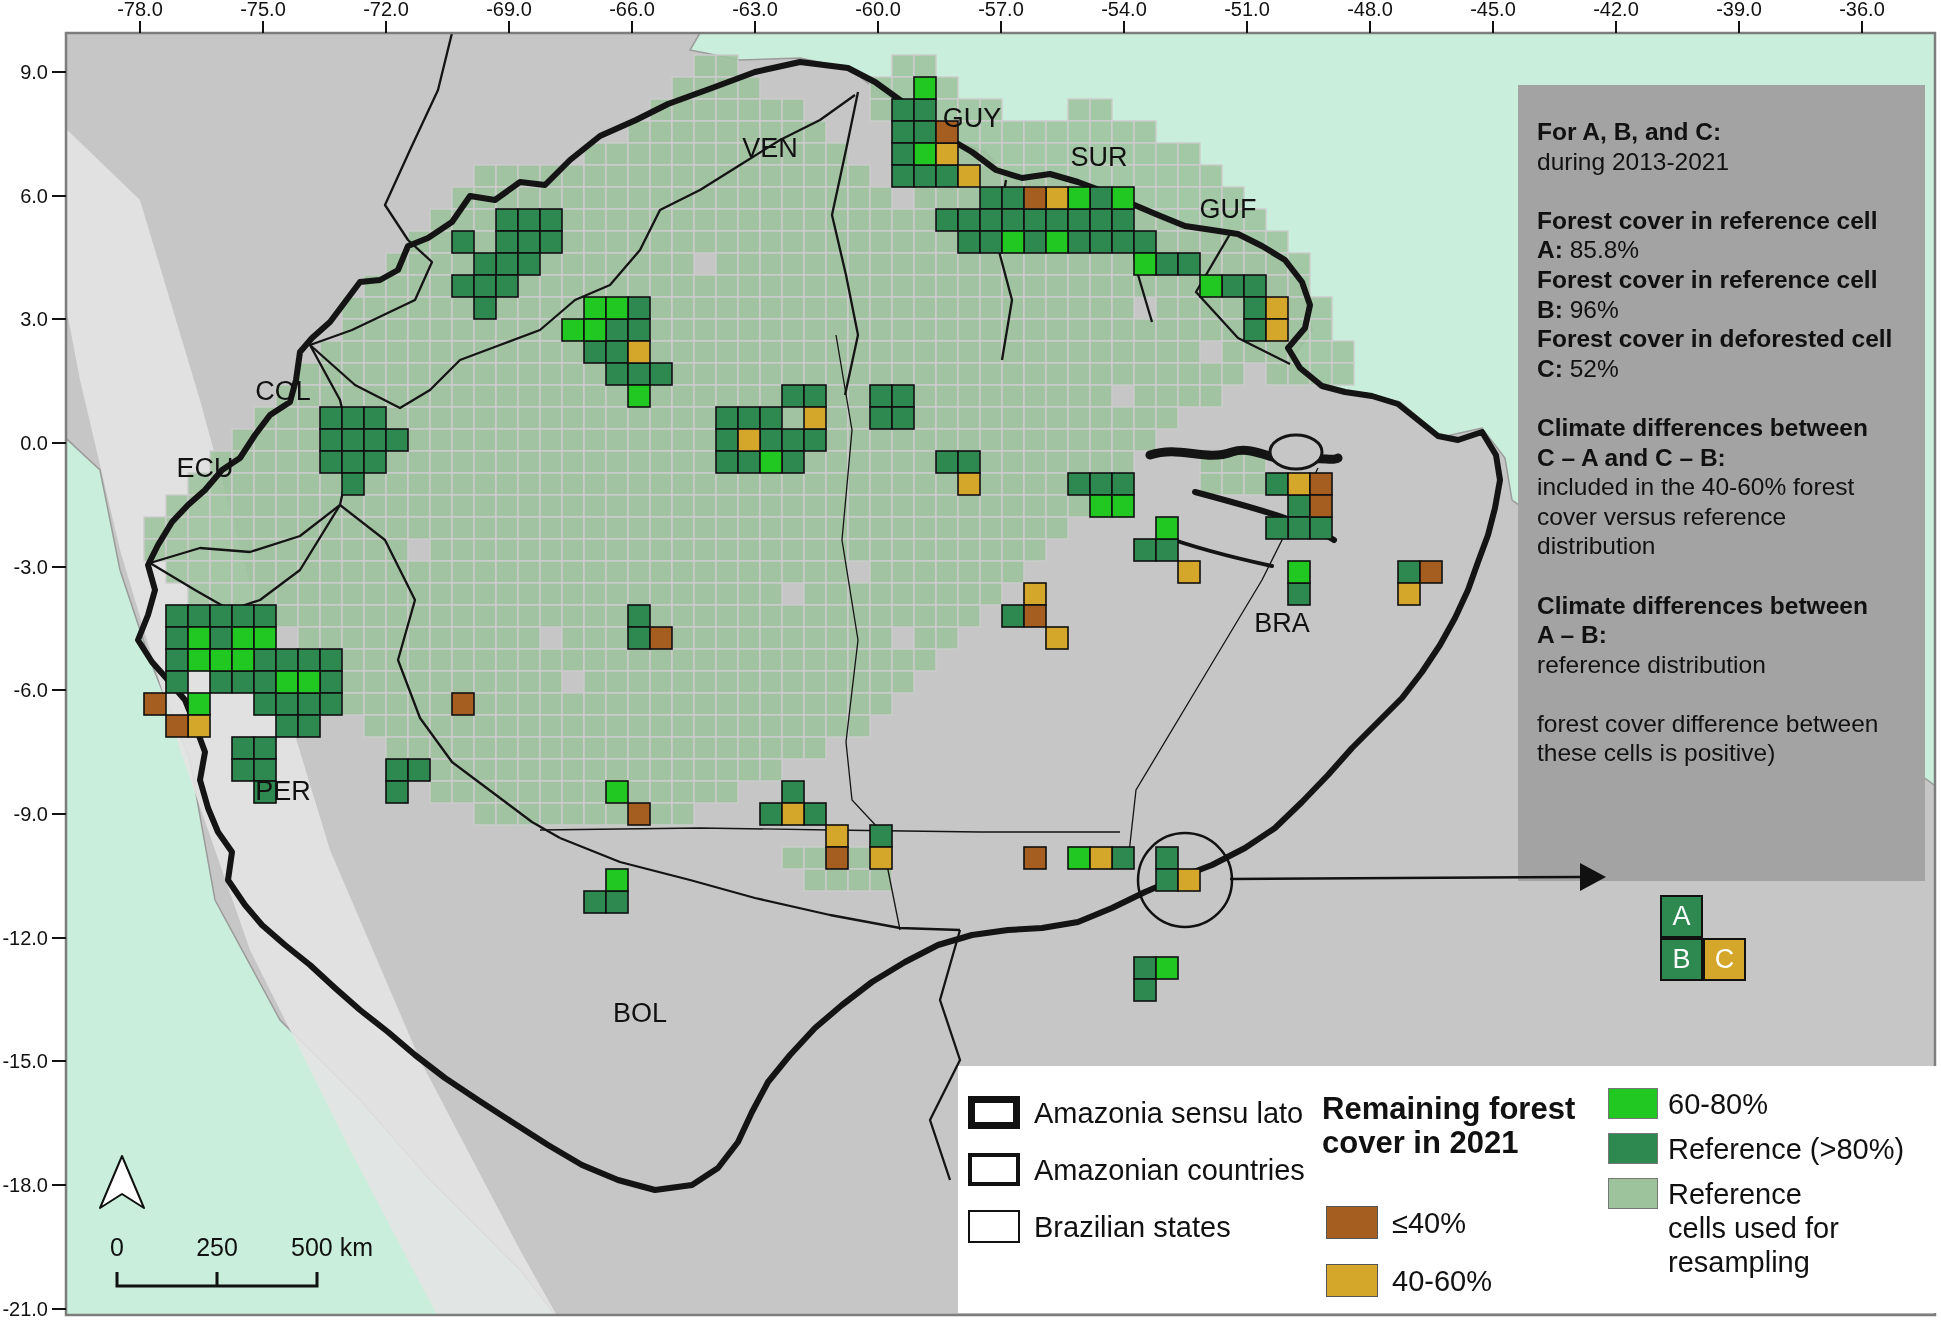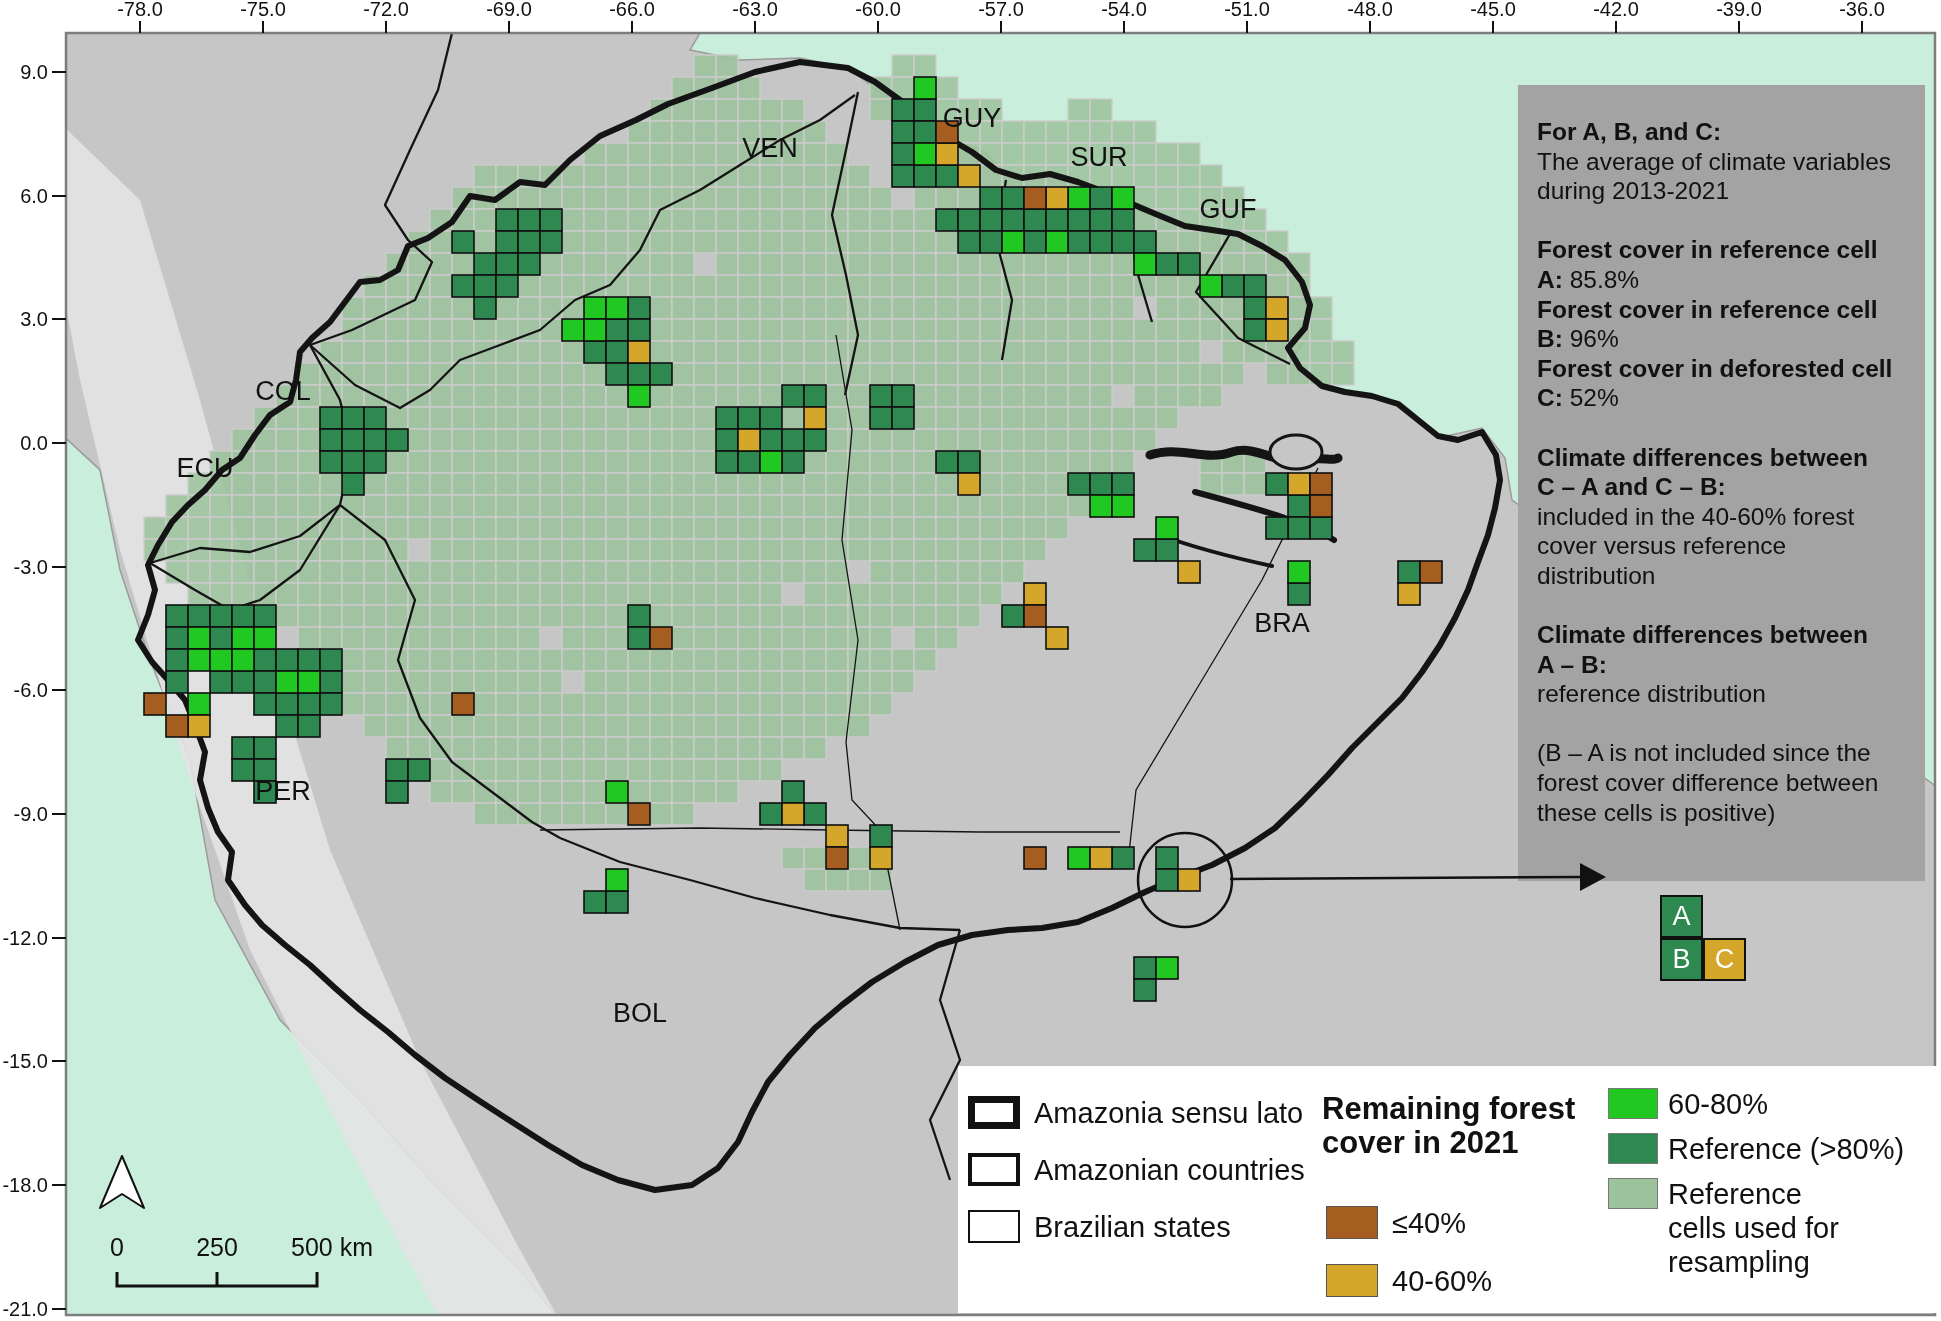--- a/index.html
+++ b/index.html
@@ -1463,41 +1463,39 @@
       <text x="48" y="1068" font-size="20" fill="#111" text-anchor="end">-15.0</text>
       <line x1="52" y1="1185" x2="66" y2="1185" stroke="#111" stroke-width="2"></line>
       <text x="48" y="1192" font-size="20" fill="#111" text-anchor="end">-18.0</text>
       <line x1="52" y1="1309" x2="66" y2="1309" stroke="#111" stroke-width="2"></line>
       <text x="48" y="1316" font-size="20" fill="#111" text-anchor="end">-21.0</text>
     </svg>
 
   <div class="panel">
     <div class="panel-text" id="panel-text">
         <div class="ln"><span class="b">For A, B, and C:</span></div>
-        <div class="ln"><span>The average of climate variables</span></div>
         <div class="ln"><span>during 2013-2021</span></div>
         <div class="ln">&nbsp;</div>
         <div class="ln"><span class="b">Forest cover in reference cell</span></div>
         <div class="ln"><span class="b">A:</span><span> 85.8%</span></div>
         <div class="ln"><span class="b">Forest cover in reference cell</span></div>
         <div class="ln"><span class="b">B:</span><span> 96%</span></div>
         <div class="ln"><span class="b">Forest cover in deforested cell</span></div>
         <div class="ln"><span class="b">C:</span><span> 52%</span></div>
         <div class="ln">&nbsp;</div>
         <div class="ln"><span class="b">Climate differences between</span></div>
         <div class="ln"><span class="b">C – A and C – B:</span></div>
         <div class="ln"><span>included in the 40-60% forest</span></div>
         <div class="ln"><span>cover versus reference</span></div>
         <div class="ln"><span>distribution</span></div>
         <div class="ln">&nbsp;</div>
         <div class="ln"><span class="b">Climate differences between</span></div>
         <div class="ln"><span class="b">A – B:</span></div>
         <div class="ln"><span>reference distribution</span></div>
         <div class="ln">&nbsp;</div>
-        <div class="ln"><span>(B – A is not included since the</span></div>
         <div class="ln"><span>forest cover difference between</span></div>
         <div class="ln"><span>these cells is positive)</span></div>
       </div>
     <div class="abc" id="abc-diagram">
         <div class="cell" style="left: 142px; top: 810px; background: rgb(45, 137, 80);">A</div>
         <div class="cell" style="left: 142px; top: 853px; background: rgb(45, 137, 80);">B</div>
         <div class="cell" style="left: 185px; top: 853px; background: rgb(212, 166, 42);">C</div>
       </div>
   </div>
 

